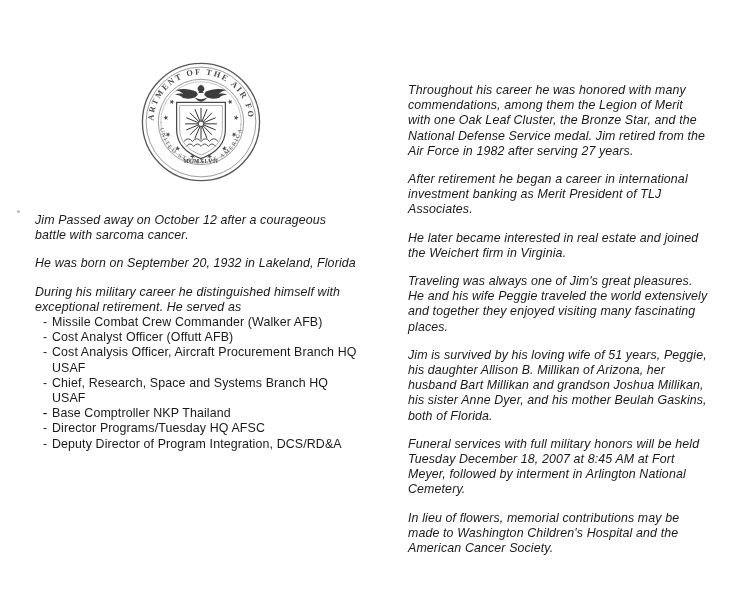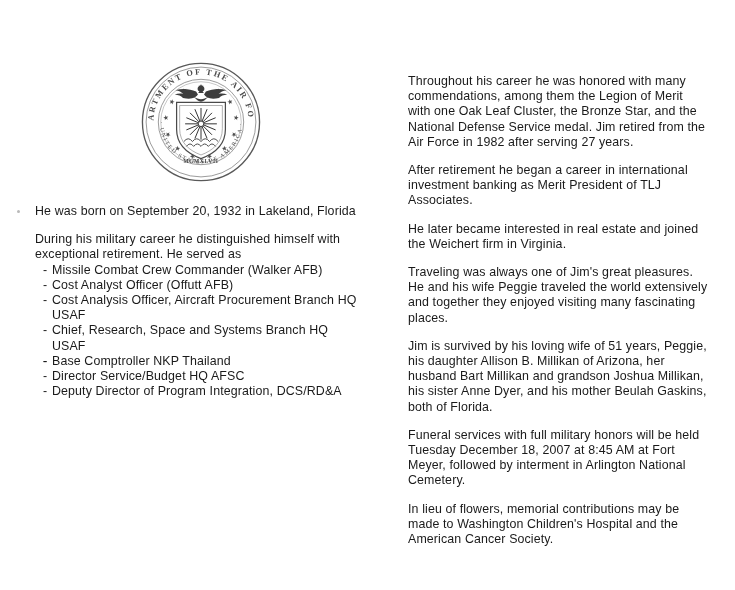--- a/index.html
+++ b/index.html
@@ -56,22 +56,23 @@
     top: 201px;
     width: 322px;
   }
   .col-right {
     left: 408px;
     top: 71px;
     width: 300px;
   }
 
   .para {
-    margin: 3px 0 13px 0;
+    margin: 12px 0 13px 0;
     white-space: pre-line;
+    font-style: italic;
   }
   .para:last-child { margin-bottom: 0; }
 
   .para-tight { margin-bottom: 0; }
 
   ul.duty-list {
     list-style: none;
     margin: 0 0 13px 0;
     padding: 0;
   }
@@ -184,34 +185,35 @@
           <path d="M72,132 q7,-9 14,0 q7,-9 14,0 q7,-9 14,0 q7,-9 14,0"></path>
           <path d="M76,140 q6,-8 12,0 q6,-8 12,0 q6,-8 12,0 q6,-8 12,0"></path>
         </g>
       </g>
 
       <text x="100" y="168" text-anchor="middle" font-family="'Liberation Serif', serif" font-size="9" letter-spacing="1.1" fill="#4a4a4a" font-weight="bold">MCMXLVII</text>
     </svg>
   </div>
 
   <div class="col col-left">
+    <p class="para">Jim Passed away on October 12 after a courageous battle with sarcoma cancer.</p>
 
     <p class="para">He was born on September 20, 1932 in Lakeland, Florida</p>
 
 
     <p class="para para-tight">During his military career he distinguished himself with exceptional retirement.  He served as</p>
 
     <ul class="duty-list">
       <li><span class="dash">-</span><span>Missile Combat Crew Commander (Walker AFB)</span></li>
       <li><span class="dash">-</span><span>Cost Analyst Officer (Offutt AFB)</span></li>
       <li><span class="dash">-</span><span>Cost Analysis Officer, Aircraft Procurement Branch HQ USAF</span></li>
       <li><span class="dash">-</span><span>Chief, Research, Space and Systems Branch HQ USAF</span></li>
       <li><span class="dash">-</span></li>
       <li><span class="dash">-</span><span>Base Comptroller NKP Thailand</span></li>
-      <li><span class="dash">-</span><span>Director Service/Budget HQ AFSC</span></li>
+      <li><span class="dash">-</span><span>Director Programs/Tuesday HQ AFSC</span></li>
       <li><span class="dash">-</span><span>Deputy Director of Program Integration, DCS/RD&amp;A</span></li>
     </ul>
   </div>
 
   <div class="col col-right">
     <p class="para">Throughout his career he was honored with many commendations, among them the Legion of Merit with one Oak Leaf Cluster, the Bronze Star, and the National Defense Service medal.  Jim retired from the Air Force in 1982 after serving 27 years.</p>
 
     <p class="para">After retirement he began a career in international investment banking as Merit President of TLJ Associates.</p>
 
     <p class="para">He later became interested in real estate and joined the Weichert firm in Virginia.</p>

